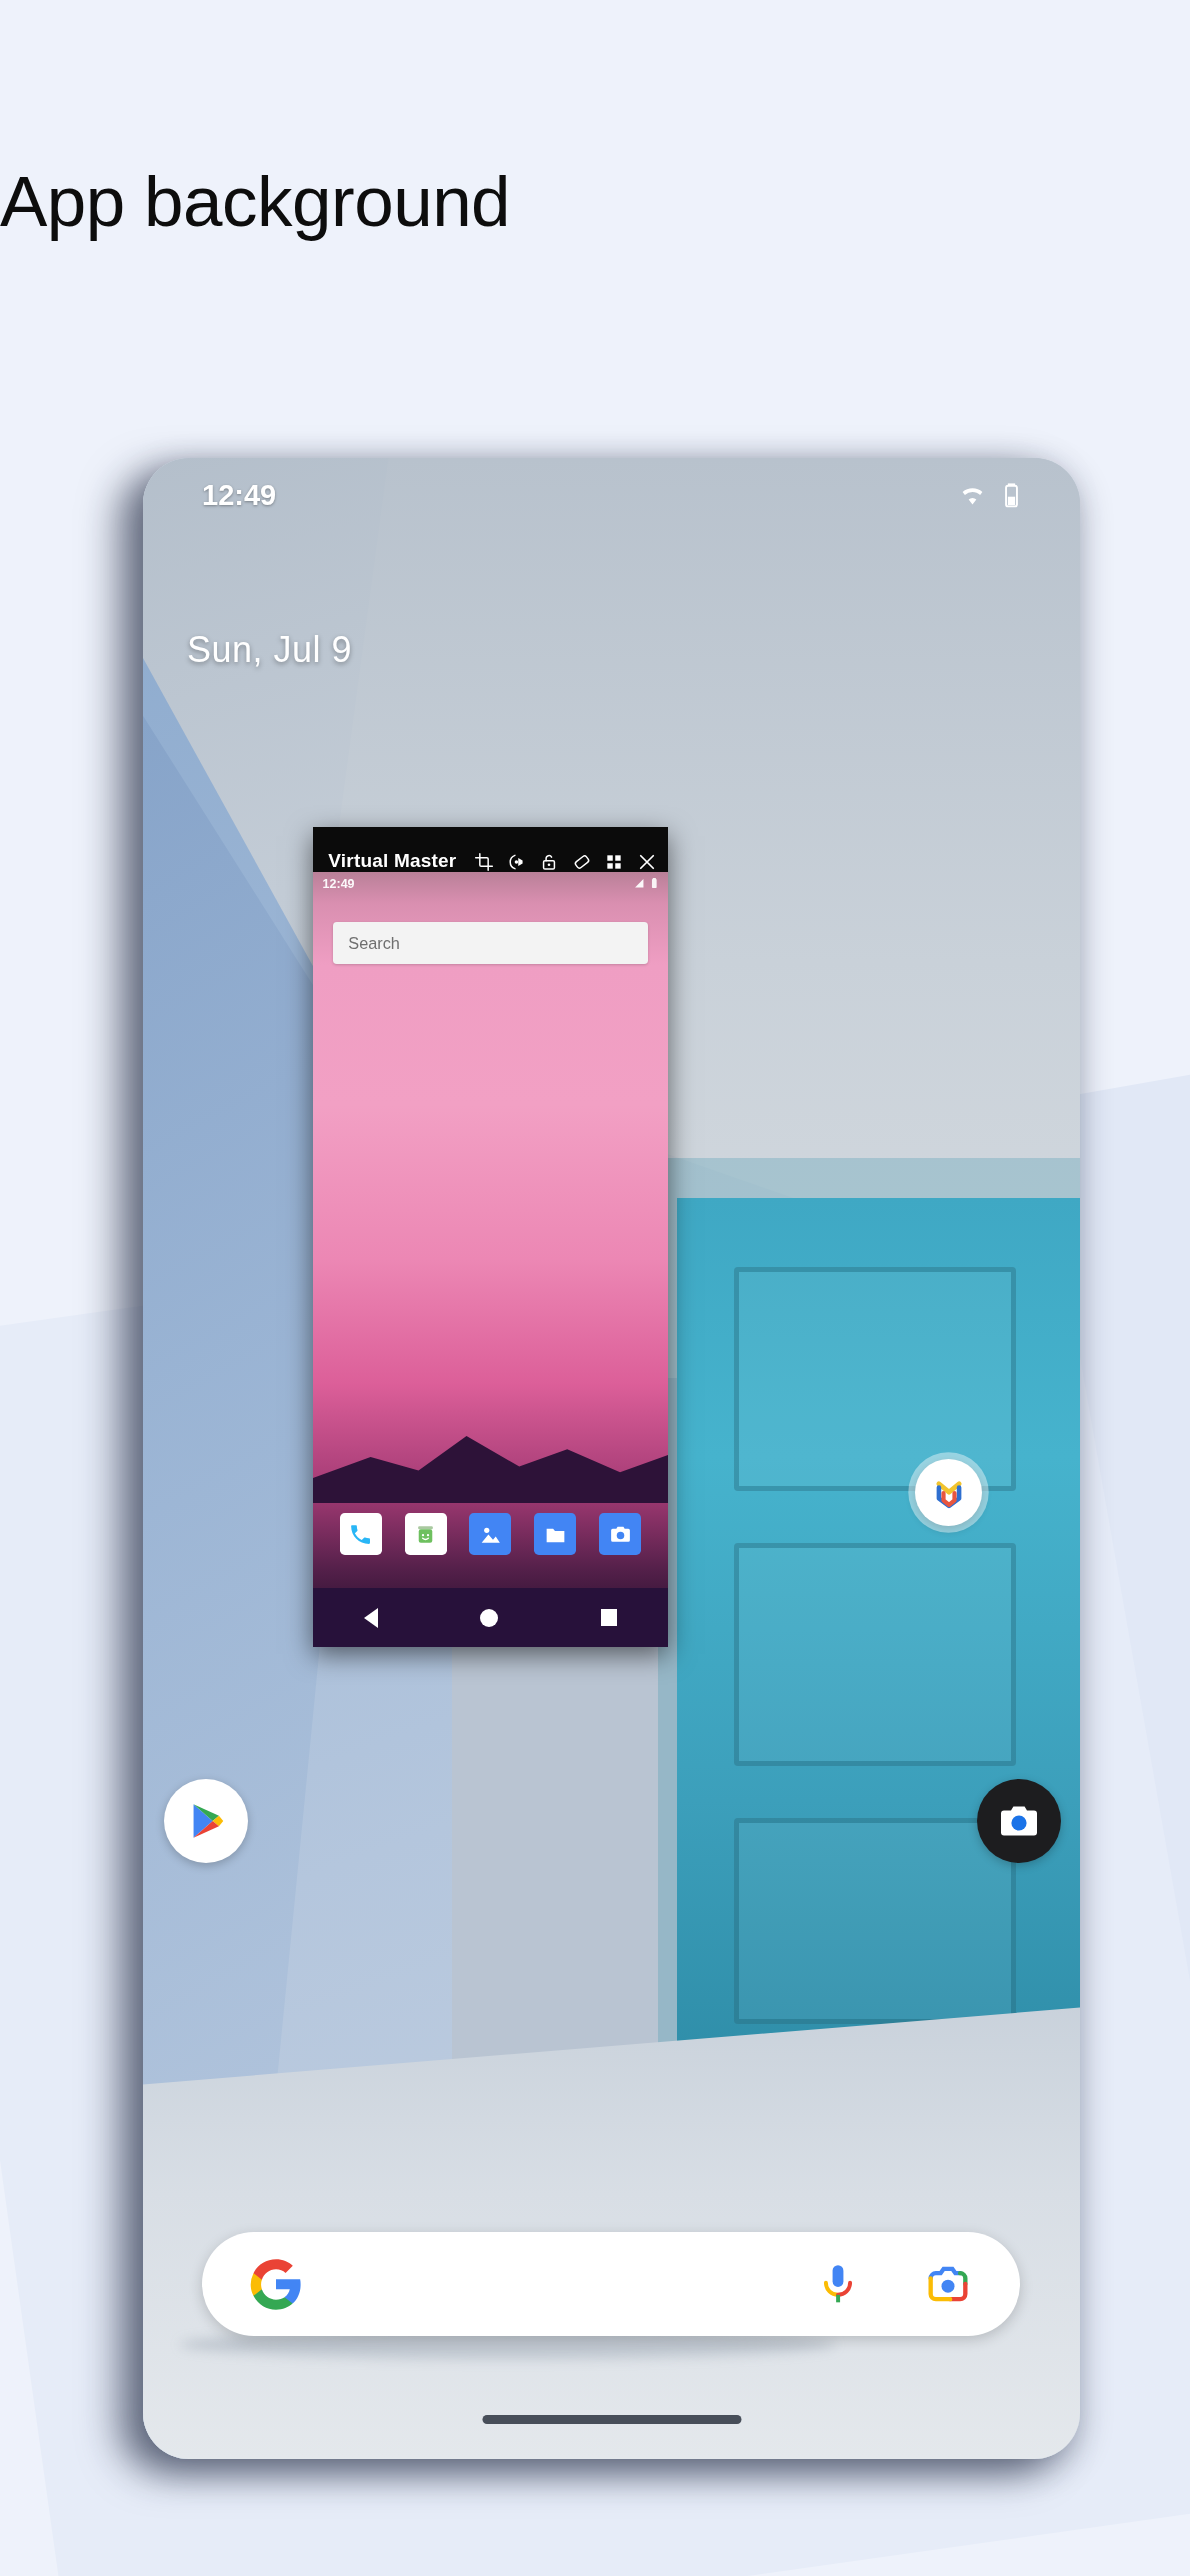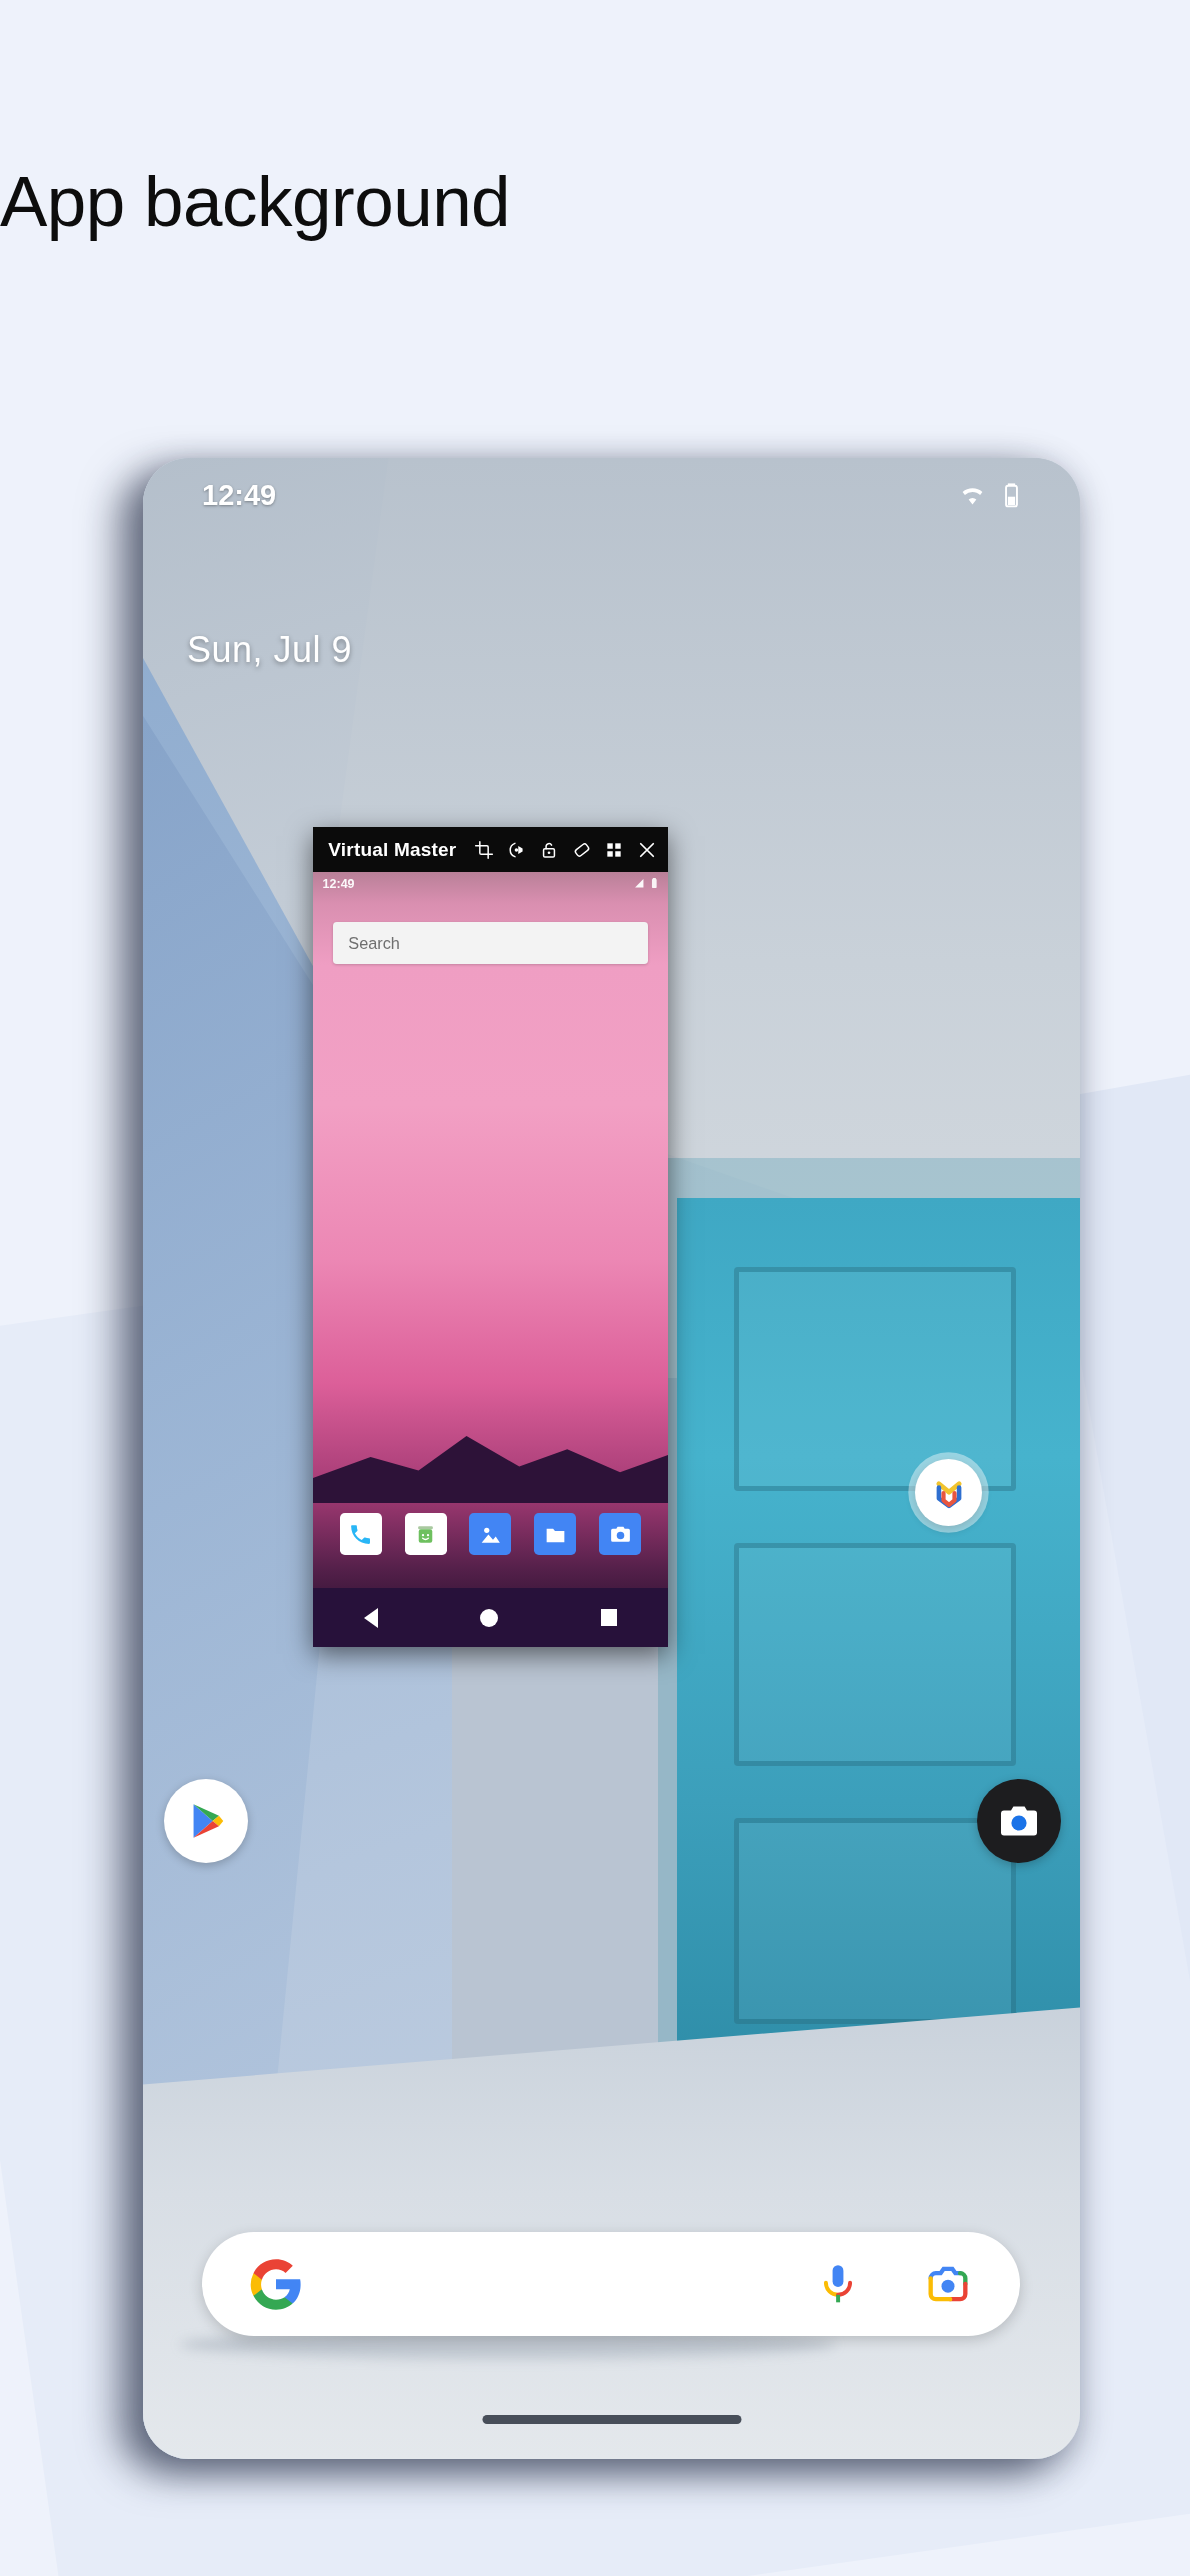--- a/index.html
+++ b/index.html
@@ -124,21 +124,21 @@
   .float-win {
     position: absolute;
     left: 170px; top: 369px;
     width: 355px; height: 820px;
     background: #000;
     box-shadow: 0 7.7px 25px rgba(0,0,0,.55);
     overflow: hidden;
   }
   .fw-titlebar {
     height: 45px; background: #0b0b0b;
-    display: flex; align-items: center;
+    display: flex; align-items: flex-end;
     padding: 0 11.5px 0 15.3px;
     gap: 0;
   }
   .fw-title {
     color: #fff; font-size: 19px; font-weight: 700;
     white-space: nowrap; letter-spacing: 0.2px;
     margin-right: auto;
   }
   .fw-icons { display: flex; align-items: center; gap: 12.5px; }
   .fw-icons svg { display: block; }

